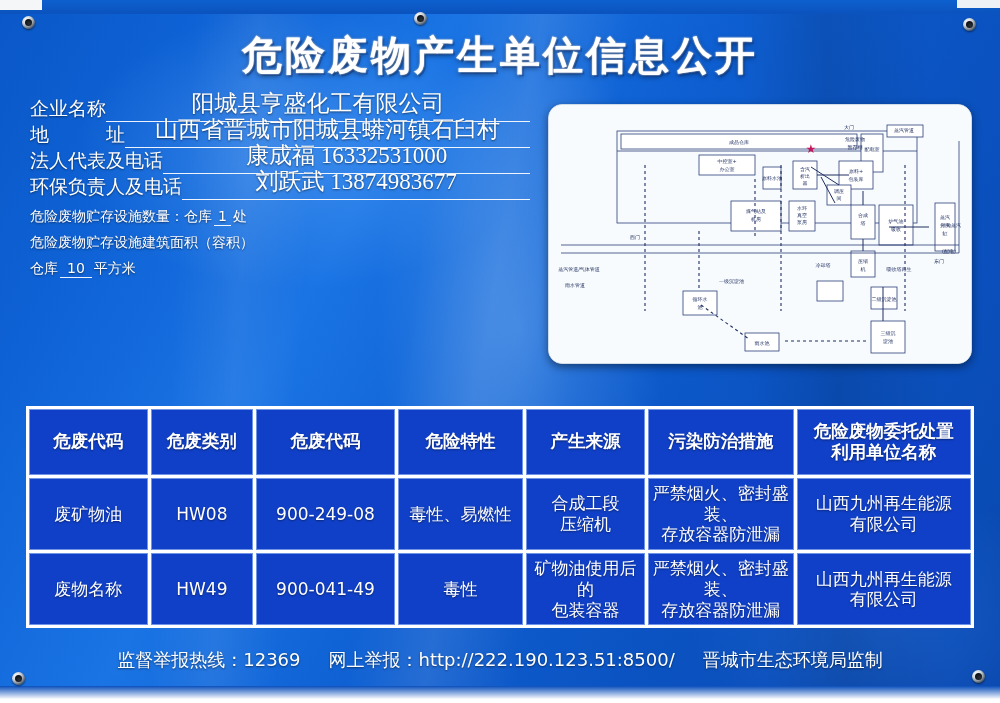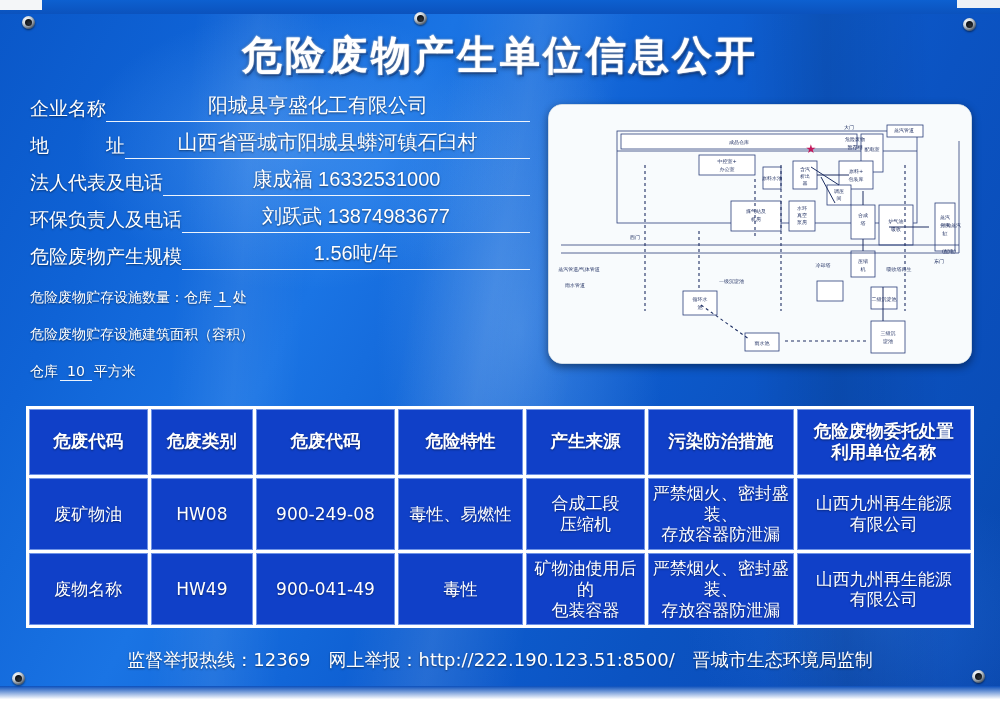--- a/index.html
+++ b/index.html
@@ -40,27 +40,27 @@
 
   .title{
     position:absolute;left:0;top:28px;width:1000px;text-align:center;
     font-size:40px;font-weight:bold;letter-spacing:3px;color:#ffffff;
     font-family:"DejaVu Sans","Liberation Sans",sans-serif;
     text-shadow:0 0 2px #fff,0 2px 5px rgba(0,0,0,.55),2px 2px 0 rgba(10,60,150,.5);
   }
 
   
   .info{position:absolute;left:30px;top:96px;width:500px;color:#fff;}
-  .row{display:flex;align-items:flex-end;margin-bottom:11px;height:26px;}
+  .row{display:flex;align-items:flex-end;margin-bottom:0;height:26px;}
   .lbl{font-size:19px;white-space:pre;text-shadow:0 1px 2px rgba(0,0,0,.5);
        font-family:"DejaVu Sans","Liberation Sans",sans-serif;}
   .fill{flex:1;border-bottom:1.6px solid rgba(255,255,255,.92);
-        text-align:center;font-size:20px;padding-bottom:2px;
+        text-align:center;font-size:23px;padding-bottom:2px;
         text-shadow:0 1px 2px rgba(0,0,0,.5);
-        font-family:Liberation Sans, sans-serif;}
+        font-family:Liberation Serif, serif;}
   .plain{font-size:14px;text-shadow:0 1px 2px rgba(0,0,0,.5);
          font-family:"DejaVu Sans","Liberation Sans",sans-serif;}
   .uline{border-bottom:1.6px solid rgba(255,255,255,.92);padding:0 7px 1px 7px;margin:0 2px;}
   .uline.sm{padding:0 4px 1px 4px;}
 
   
   .diagram-wrap{position:absolute;left:548px;top:104px;width:422px;height:258px;
     background:#f7fafc;border-radius:14px;box-shadow:0 3px 9px rgba(0,0,0,.45);
     border:1px solid #cfdbe6;overflow:hidden;}
   .diagram-wrap svg{display:block;}
@@ -76,21 +76,21 @@
     border:1px solid #6f93e6;font-size:17px;line-height:1.22;padding:4px 2px;
     font-family:"DejaVu Sans","Liberation Sans",sans-serif;
     text-shadow:0 1px 2px rgba(0,0,0,.45);}
   .tbl tr.head td{font-weight:bold;height:56px;font-size:17.5px;}
   .tbl tr.body td{height:62px;}
   .c1{width:120px;} .c2{width:100px;} .c3{width:140px;} .c4{width:126px;margin-left:24px;}
   .c5{width:120px;} .c6{width:148px;} .c7{width:180px;}
 
   
   .footer{position:absolute;left:0;top:648px;width:1000px;color:#fff;
-    display:flex;justify-content:center;align-items:center;gap:18px;
+    display:flex;justify-content:center;align-items:center;gap:28px;
     font-size:18px;font-family:"DejaVu Sans","Liberation Sans",sans-serif;
     text-shadow:0 1px 2px rgba(0,0,0,.5);white-space:nowrap;}
   .footer span{display:inline-block;}
 </style>
 </head>
 <body>
 
 <div class="board">
   <div class="sheen"></div>
   <div class="topstrip"></div>
@@ -131,24 +131,20 @@
     <div class="row">
       <span class="lbl">法人代表及电话</span>
       <span class="fill">康成福 16332531000</span>
     </div>
 
     <div class="row">
       <span class="lbl">环保负责人及电话</span>
       <span class="fill">刘跃武 13874983677</span>
     </div>
 
-    <div class="row">
-      <span class="lbl">危险废物产生规模</span>
-      <span class="fill">1.56吨/年</span>
-    </div>
 
     <div class="row">
       <span class="plain">危险废物贮存设施数量：仓库</span>
       <span class="plain uline sm">1</span>
       <span class="plain">处</span>
     </div>
 
     <div class="row">
       <span class="plain">危险废物贮存设施建筑面积（容积）</span>
     </div>

